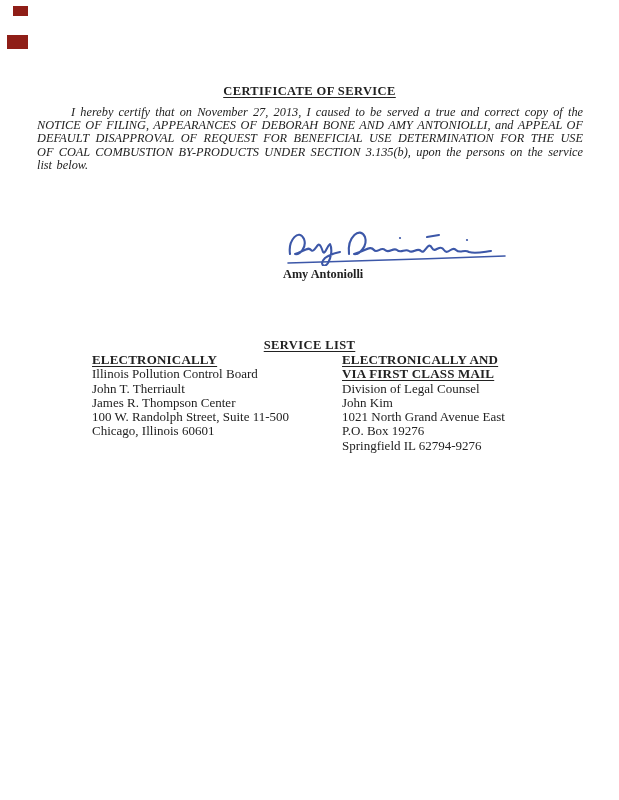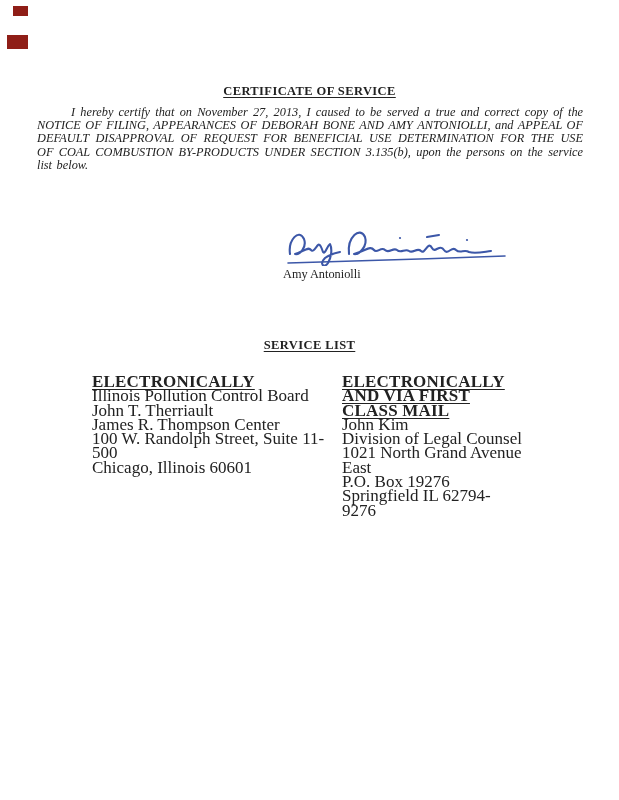--- a/index.html
+++ b/index.html
@@ -52,39 +52,40 @@
   .signature-block {
     position: absolute;
     left: 283px;
     top: 224px;
     width: 230px;
   }
   .signature-svg { display: block; }
   .typed-name {
     font-size: 12.3px;
     margin-top: 1px;
+    font-weight: bold;
   }
 
   .service-list-title {
     position: absolute;
     top: 338px;
     left: 0;
     width: 100%;
     text-align: center;
     font-size: 12.5px;
     font-weight: bold;
     letter-spacing: 0.4px;
     text-decoration: underline;
     text-underline-offset: 2px;
   }
 
   .column {
     position: absolute;
-    top: 375px;
-    font-size: 17px;
+    top: 353px;
+    font-size: 13px;
     line-height: 14.3px;
   }
   .column.left  { left: 92px;  width: 245px; }
   .column.right { left: 342px; width: 182px; }
 
   .column-heading {
     font-weight: bold;
     text-decoration: underline;
     text-underline-offset: 2px;
     letter-spacing: 0.2px;
@@ -121,20 +122,20 @@
     <div class="column-heading">ELECTRONICALLY</div>
     <div class="line">Illinois Pollution Control Board</div>
     <div class="line">John T. Therriault</div>
     <div class="line">James R. Thompson Center</div>
     <div class="line">100 W. Randolph Street, Suite 11-500</div>
     <div class="line">Chicago, Illinois  60601</div>
   </div>
 
   <div class="column right">
     <div class="column-heading">ELECTRONICALLY AND VIA FIRST CLASS MAIL</div>
+    <div class="line">Division of Legal Counsel</div>
     <div class="line">John Kim</div>
-    <div class="line">Division of Legal Counsel</div>
     <div class="line">1021 North Grand Avenue East</div>
     <div class="line">P.O. Box 19276</div>
     <div class="line">Springfield IL 62794-9276</div>
   </div>
 
 </div>
 
 </body></html>

